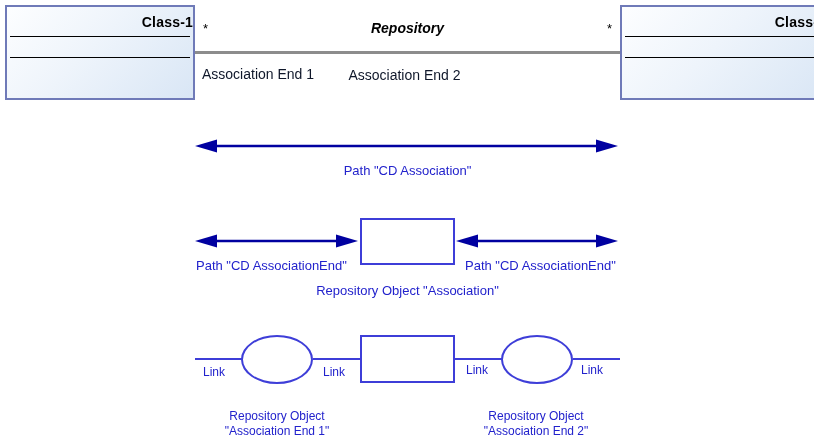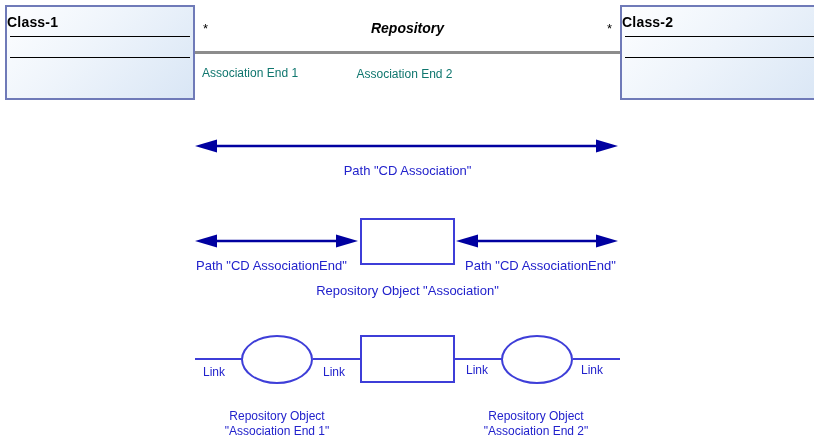--- a/index.html
+++ b/index.html
@@ -9,36 +9,36 @@
   }
   .abs{position:absolute;}
 
   
   .class-box{
     position:absolute;width:190px;height:95px;box-sizing:border-box;
     border:2px solid #6f7ab8;
     background:linear-gradient(135deg,#fdfeff 0%,#eef4fb 45%,#d9e6f5 100%);
   }
   .class-title{
-    text-align:left;font-weight:bold;font-size:14px;color:#000;
+    text-align:right;font-weight:bold;font-size:14px;color:#000;
     padding-top:7px;letter-spacing:.2px;
   }
   .compartment-line{
     position:absolute;left:3px;right:3px;height:0;border-top:1px solid #000;
   }
 
   
   .assoc-line{position:absolute;left:195px;top:51px;width:425px;height:3px;background:#8c8c8c;}
   .assoc-header{
     position:absolute;left:195px;top:20px;width:425px;display:flex;
     justify-content:space-between;align-items:center;padding:0 8px;box-sizing:border-box;
   }
   .mult{font-size:13px;color:#000;}
   .assoc-name{font-size:14px;font-weight:bold;font-style:italic;color:#000;}
-  .end-label{font-size:12px;color:#0f766e;}
+  .end-label{font-size:14px;color:#0f172a;}
 
   
   .blue-text{color:#2222cc;font-size:13px;}
   .blue-text-sm{color:#2222cc;font-size:12px;}
   .center{text-align:center;}
   .shape-rect{
     position:absolute;box-sizing:border-box;border:2px solid #3e3ed8;background:#fff;
   }
   .shape-ellipse{
     position:absolute;box-sizing:border-box;border:2px solid #3e3ed8;background:#fff;

